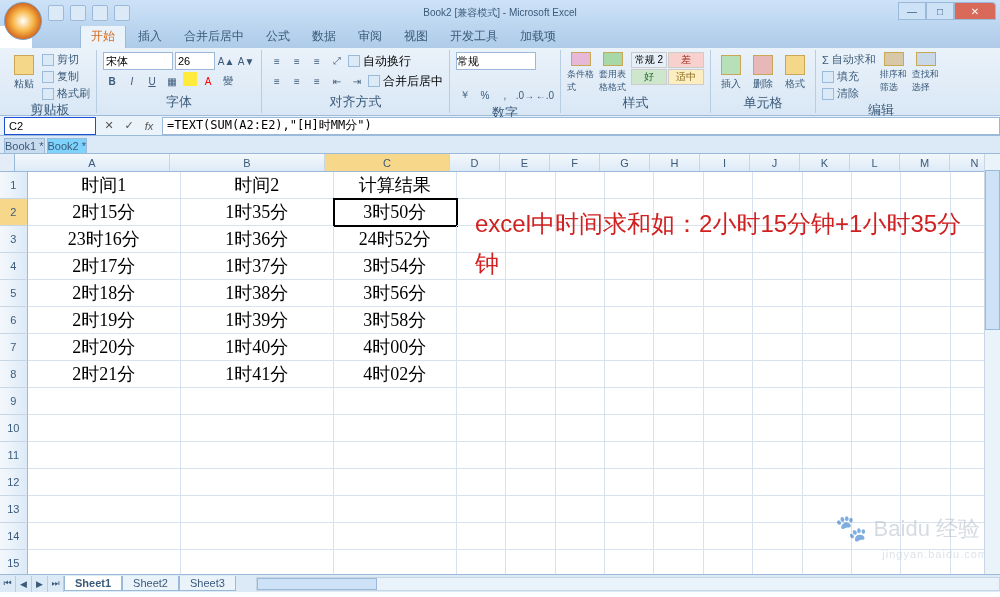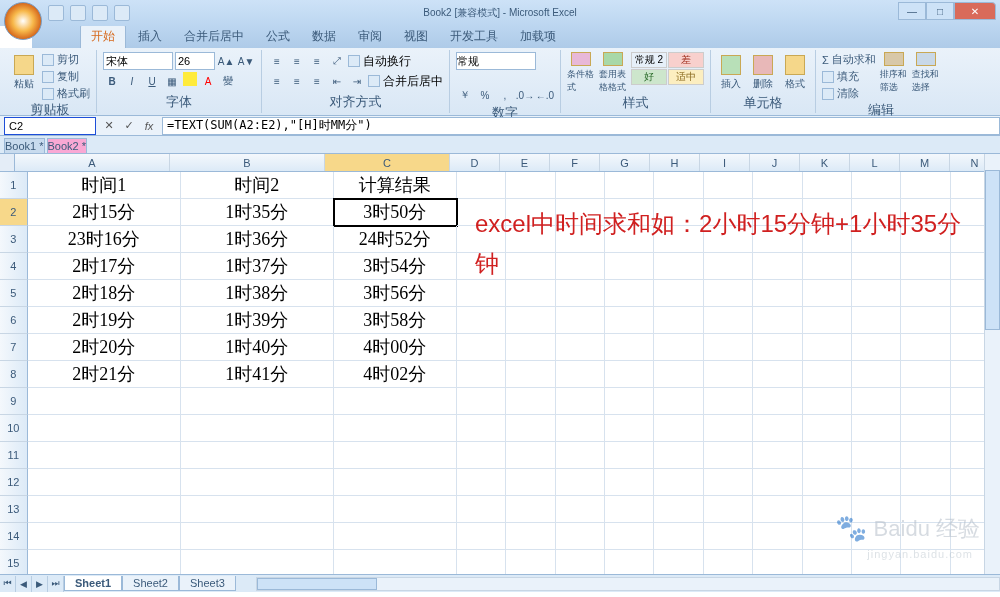--- a/index.html
+++ b/index.html
@@ -43,21 +43,21 @@
 
 .formula-area { height: 20px; background: #eaf2fa; border-bottom: 1px solid #9bb9d8; display: flex; align-items: center; }
 .name-box { width: 92px; height: 18px; border: 1px solid #1d4ed8; background: #fff; margin-left: 4px; font-size: 11px; padding: 0 4px; display: flex; align-items: center; text-align: center; }
 .fb-btns { display: flex; margin: 0 4px; gap: 2px; }
 .fb-btn { width: 18px; height: 16px; display: flex; align-items: center; justify-content: center; font-size: 11px; color: #555; }
 .formula-input { flex: 1; height: 18px; border: 1px solid #9bb9d8; background: #fff; font-size: 12px; padding: 0 4px; font-family: SimSun, monospace; }
 
 
 .wbk-tabs { height: 18px; background: #dceaf7; display: flex; align-items: flex-end; padding-left: 4px; border-bottom: 1px solid #9bb9d8; }
 .wbk-tab { padding: 1px 0; font-size: 11px; background: #c8dbee; border: 1px solid #9bb9d8; border-bottom: none; margin-right: 2px; color: #3b5a7a; }
-.wbk-tab.active { background: #f9a8d4; }
+.wbk-tab.active { background: #7dd3fc; }
 
 
 .grid-area { position: relative; height: 420px; background: #fff; overflow: hidden; }
 .col-headers { display: flex; height: 18px; background: linear-gradient(#f4f8fc, #dceaf7); border-bottom: 1px solid #9bb9d8; position: sticky; top: 0; }
 .corner { width: 28px; border-right: 1px solid #9bb9d8; background: #e4edf7; }
 .col-h { border-right: 1px solid #c8d6e4; text-align: center; font-size: 11px; color: #3b5a7a; line-height: 18px; }
 .col-h.sel { background: #f7d88a; }
 .col-A { width: 155px; } .col-B { width: 155px; } .col-C { width: 125px; }
 .col-D, .col-E, .col-F, .col-G, .col-H, .col-I, .col-J, .col-K, .col-L, .col-M { width: 50px; }
 .col-N { width: 50px; }
@@ -78,21 +78,21 @@
 .hscroll { flex: 1; margin-left: 20px; height: 14px; background: #eaf2fa; border: 1px solid #c8d6e4; position: relative; }
 .hscroll-thumb { position: absolute; left: 0; width: 120px; height: 100%; background: #cde2f7; border: 1px solid #9bb9d8; }
 
 
 .vscroll { position: absolute; right: 0; top: 154px; width: 16px; height: 420px; background: #eaf2fa; border-left: 1px solid #c8d6e4; }
 .vscroll-thumb { position: absolute; top: 16px; width: 100%; height: 160px; background: #cde2f7; border: 1px solid #9bb9d8; }
 
 
 .watermark { position: absolute; right: 20px; bottom: 30px; color: rgba(180,190,200,0.55); font-size: 22px; font-family: "Microsoft YaHei"; display: flex; align-items: center; gap: 6px; }
 .watermark .paw { font-size: 26px; }
-.watermark-sub { position: absolute; right: 27px; bottom: 14px; color: rgba(180,190,200,0.45); font-size: 11px; letter-spacing: 1px; }
+.watermark-sub { position: absolute; right: 12px; bottom: 14px; color: rgba(180,190,200,0.45); font-size: 11px; letter-spacing: 1px; }
 </style>
 </head>
 <body>
 
 <div class="titlebar">
   <div class="office-btn"></div>
   <div class="qat">
     <div class="qat-btn"></div>
     <div class="qat-btn"></div>
     <div class="qat-btn"></div>

